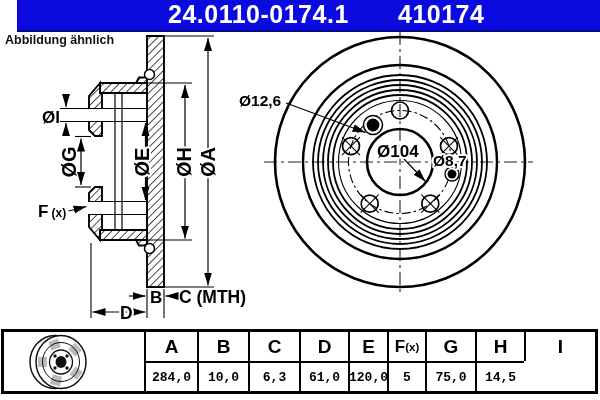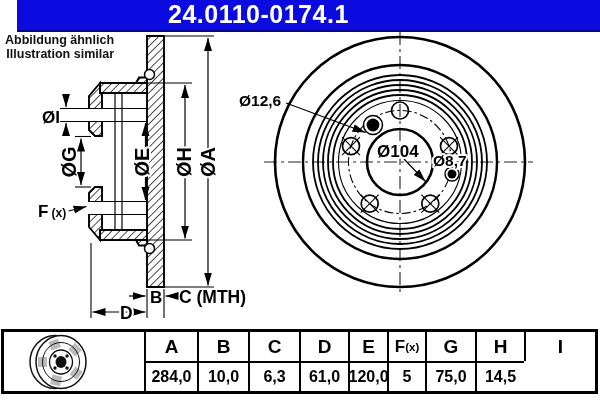--- a/index.html
+++ b/index.html
@@ -33,35 +33,35 @@
     box-sizing:border-box;border:3px solid #000;background:#fff;
     display:grid;
     grid-template-columns:140px 53px 51px 51px 49px 39px 38px 50px 49px auto;
     grid-template-rows:29px auto;
   }
   .spec-table .cell{
     display:flex;align-items:center;justify-content:center;
     font-weight:bold;color:#000;box-sizing:border-box;background:#fff;
   }
   .spec-table .head{font-size:19px;}
-  .spec-table .val{font-size:16px;border-top:2.5px solid #000;}
+  .spec-table .val{font-size:13px;border-top:2.5px solid #000;font-family:Liberation Mono, monospace;}
   .spec-table .cell.bl{border-left:2.5px solid #000;}
   .spec-table .icon-cell{grid-row:1 / 3;grid-column:1;border-top:none;}
   .fsub{font-size:11.5px;font-weight:bold;}
 </style>
 </head>
 <body>
 
 <div class="topbar" style="background:#0b0be0;">
   <span class="pn" id="pn1">24.0110-0174.1</span>
+  <span class="pn" id="pn2">410174</span>
 </div>
 
 <div class="note">
   <div>Abbildung ähnlich</div>
-  <div>Illustration similar</div>
 </div>
 
 <svg class="drawing" width="600" height="400" viewBox="0 0 600 400">
   <defs>
     <pattern id="h45" width="5.5" height="5.5" patternUnits="userSpaceOnUse" patternTransform="rotate(-45)">
       <rect width="5.5" height="5.5" fill="#fff"></rect>
       <line x1="0" y1="0" x2="5.5" y2="0" stroke="#000" stroke-width="1.4"></line>
     </pattern>
     <marker id="ar" markerWidth="14" markerHeight="10" refX="13" refY="5" orient="auto-start-reverse" markerUnits="userSpaceOnUse">
       <path d="M0,1 L13,5 L0,9 Z" fill="#000"></path>

